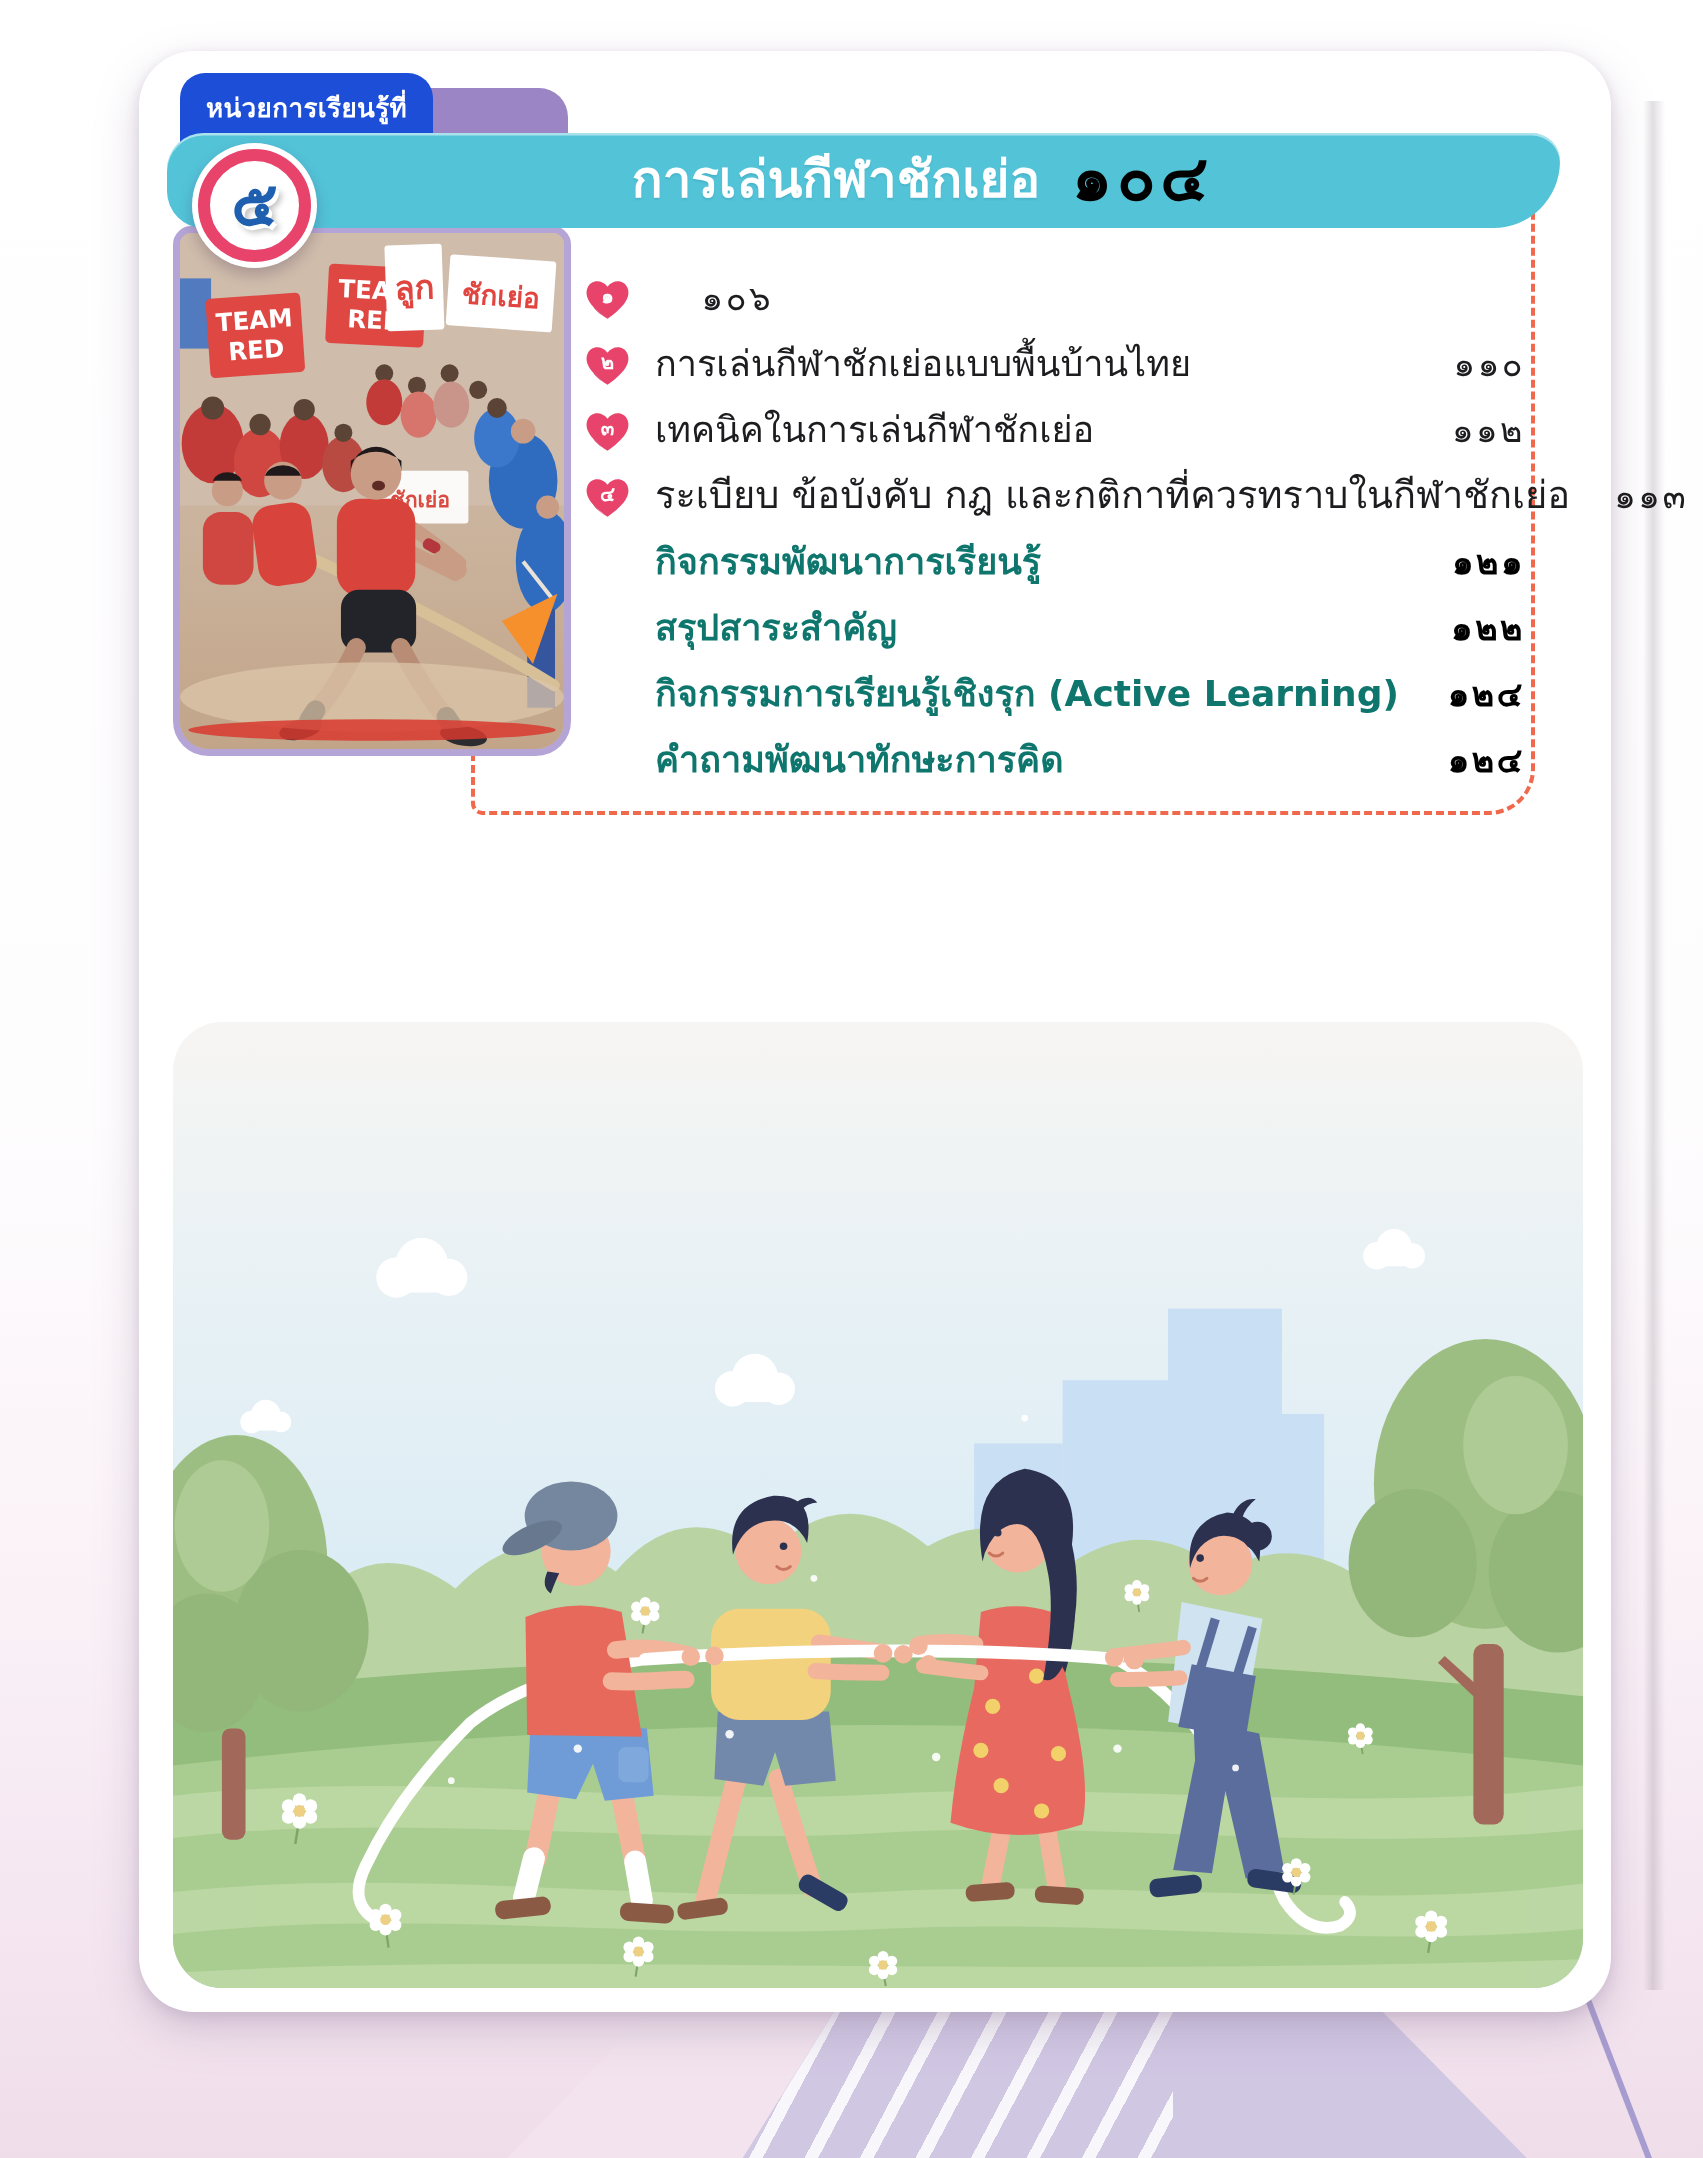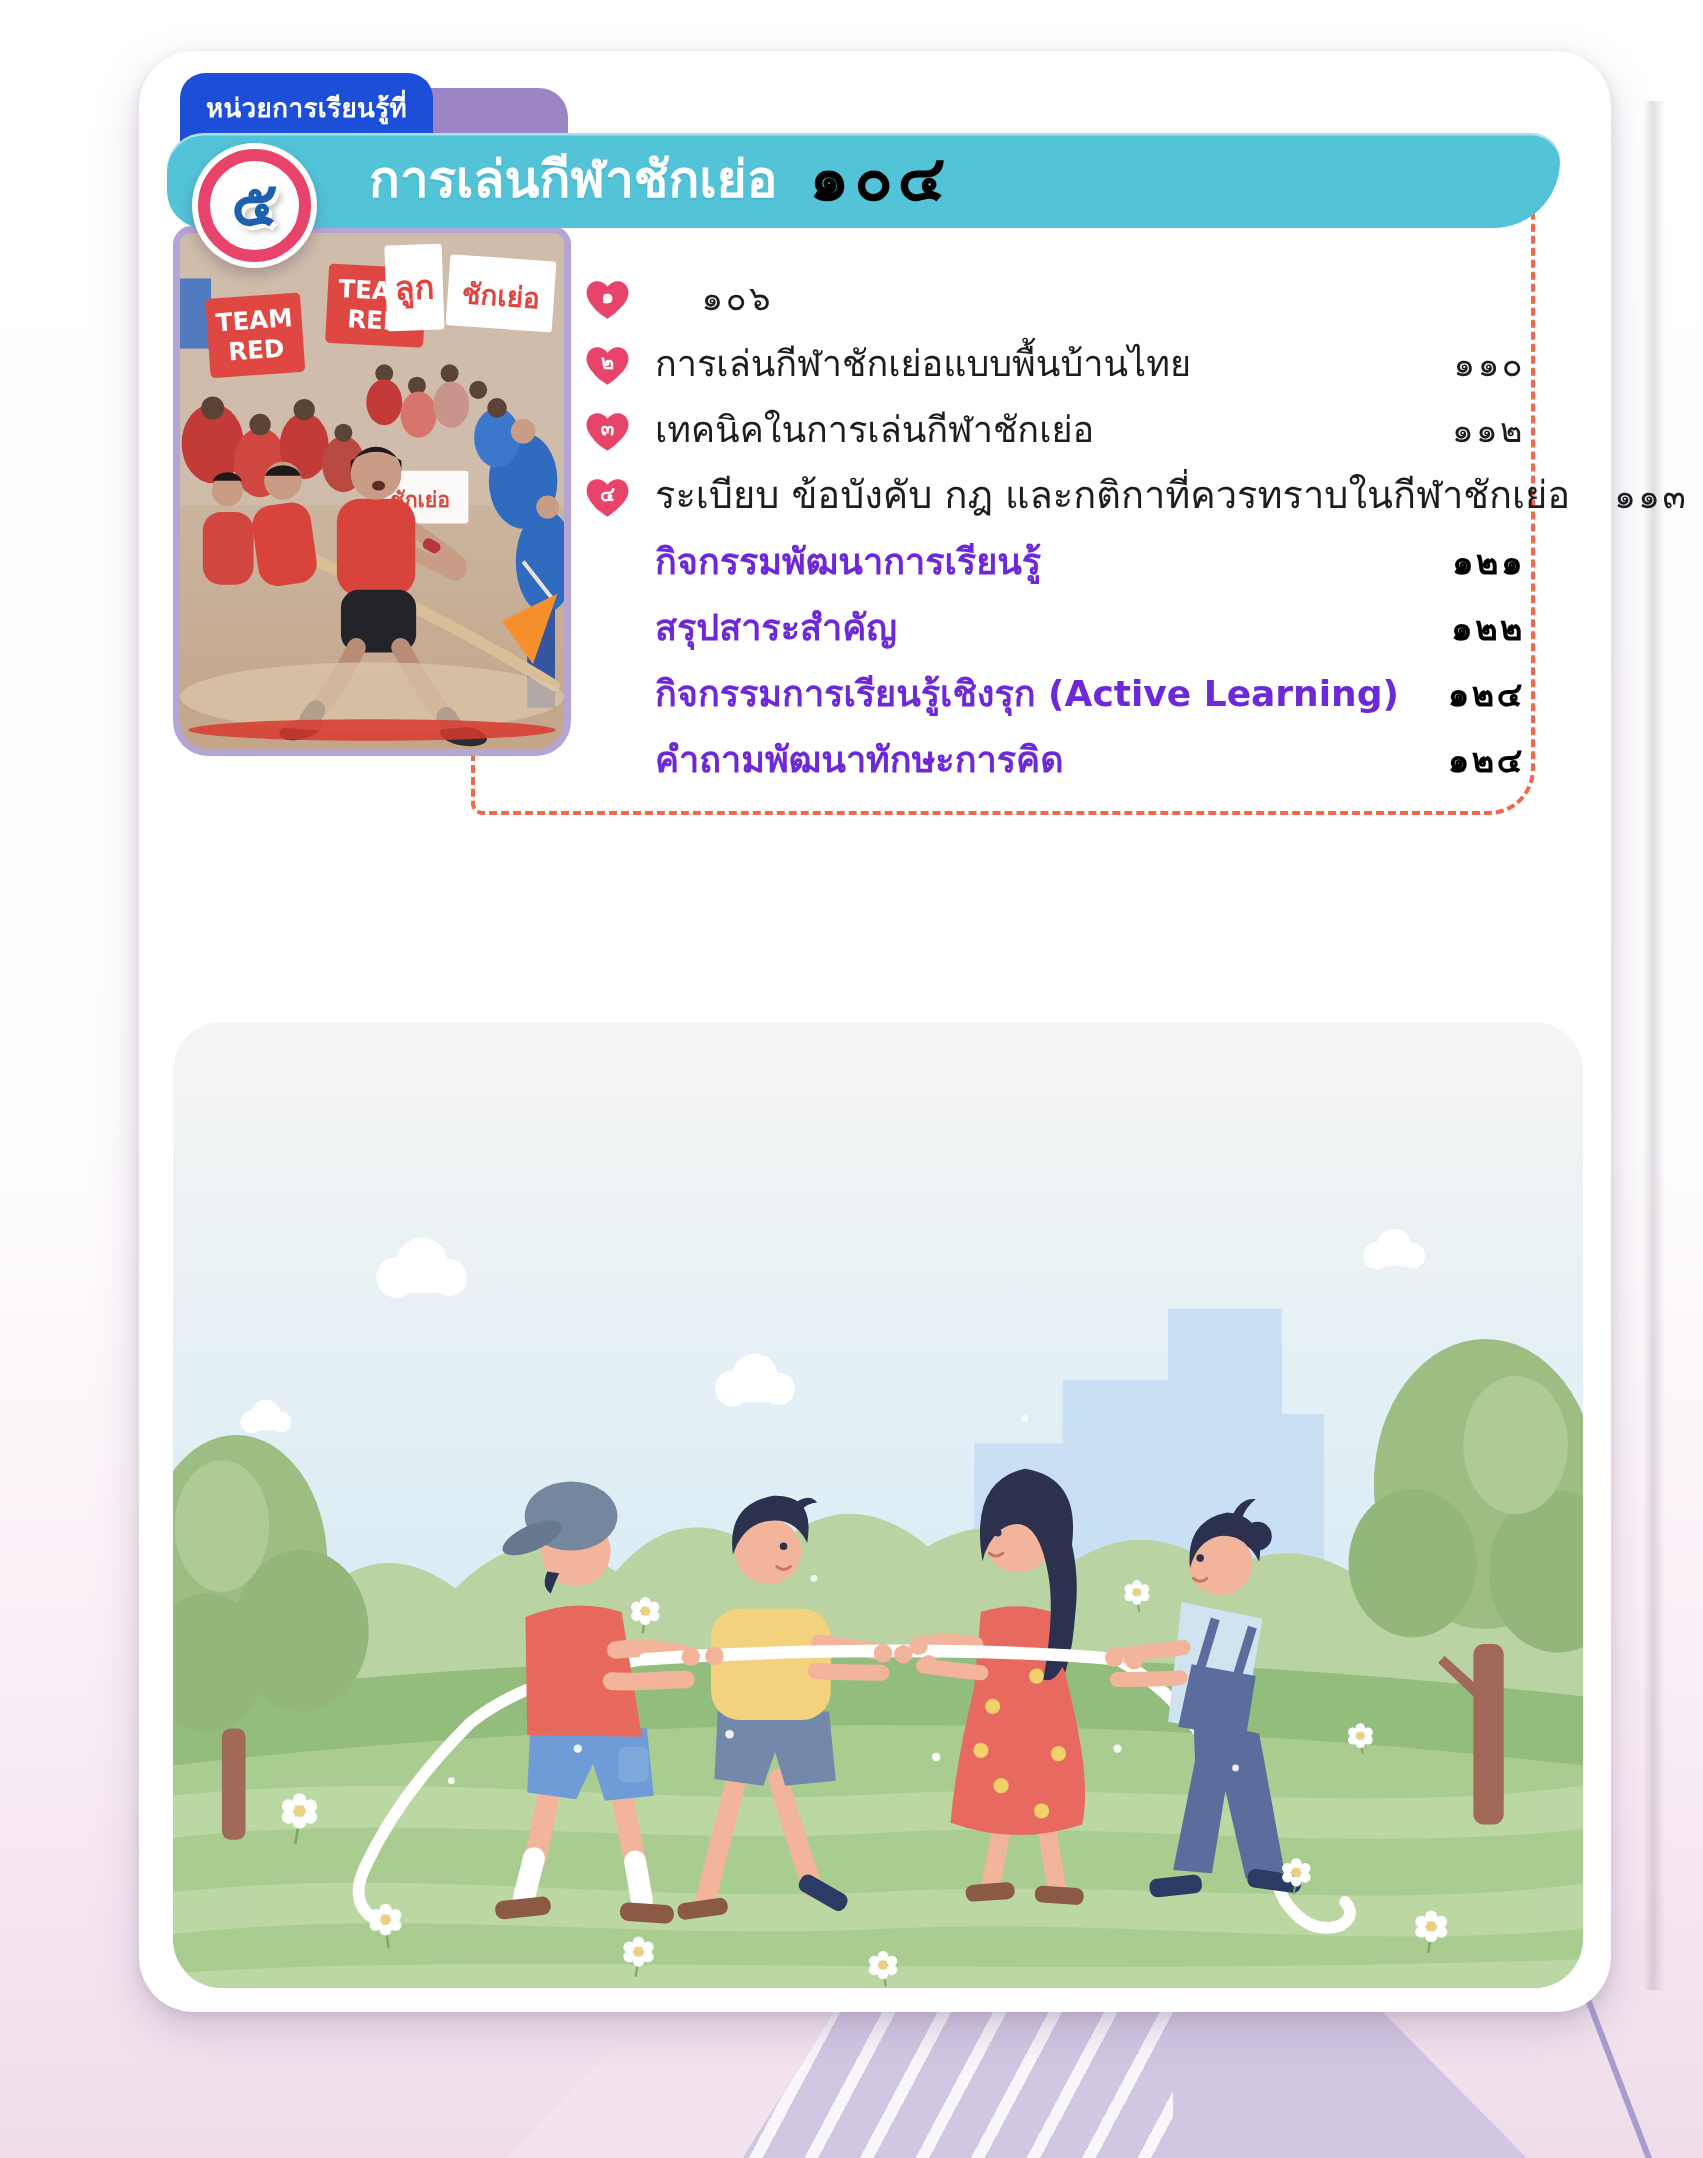--- a/index.html
+++ b/index.html
@@ -28,42 +28,42 @@
   .tab-light{left:285px;top:88px;width:283px;height:105px;background:#9b85c5;border-radius:29px;z-index:3;}
   .tab-dark{left:180px;top:73px;width:253px;height:105px;background:#1d4ed8;border-radius:25px;z-index:4;
     display:flex;justify-content:center;padding-top:13.5px;box-sizing:border-box;}
   .tab-dark span{color:#fff;font-weight:bold;font-size:26px;letter-spacing:0.4px;}
   
   .toc-frame{left:471px;top:201px;width:1064px;height:614px;border:4.2px dashed #f0694c;
     border-radius:11.8px 11.8px 46px 11.8px;box-sizing:border-box;z-index:4;background:transparent;}
   
   .header-bar{left:167px;top:133px;width:1393px;height:95px;background:#53c3d8;
     border-radius:44px 34px 80px 44px;z-index:6;display:flex;align-items:center;
-    justify-content:flex-start;box-sizing:border-box;padding:0 84px 5px 202px;
+    justify-content:center;box-sizing:border-box;padding:0 84px 5px 202px;
     box-shadow:0 2.5px 0 rgba(255,255,255,.5) inset;}
   .header-title{color:#fff;font-weight:bold;font-size:51px;text-shadow:0 1.7px 1.7px rgba(0,90,110,.12);}
   .header-page{color:#000000;font-weight:bold;font-size:63px;letter-spacing:5px;margin-left:32px;}
   
   .badge{left:192px;top:143px;width:125px;height:125px;border-radius:50%;background:#fff;z-index:7;
     display:flex;align-items:center;justify-content:center;box-shadow:0 6.7px 13.5px rgba(40,20,60,.22);}
   .badge-ring{width:113px;height:113px;border-radius:50%;border:12.6px solid #e8436b;background:#fff;
     box-sizing:border-box;display:flex;align-items:center;justify-content:center;}
   .badge-num{color:#1e5faf;font-size:61px;font-weight:bold;line-height:1;transform:translateY(-1.7px);
     text-shadow:3.4px 3.4px 0 #ffffff,5.9px 5.9px 5.9px rgba(0,0,0,.28);}
   
   .photo{left:173px;top:226px;width:398px;height:530px;border:7.6px solid #b5a5d6;
     border-radius:18.6px 18.6px 35px 35px;box-sizing:border-box;overflow:hidden;z-index:5;background:#cdb8a4;}
   .photo svg{display:block;width:100%;height:100%;}
   
   .toc{left:582px;top:265px;width:943px;z-index:6;}
   .toc-row{display:flex;align-items:center;height:66px;}
   .toc-heart{width:51px;height:48px;margin-right:22px;flex:0 0 auto;}
   .toc-label{flex:1;font-size:36px;color:#1d1d20;line-height:1.05;white-space:nowrap;}
   .toc-pagenum{flex:0 0 118px;text-align:right;font-size:34px;color:#1d1d20;letter-spacing:2.5px;}
-  .toc-row.activity .toc-label{margin-left:73px;color:#6d28d9;font-weight:bold;}
+  .toc-row.activity .toc-label{margin-left:73px;color:#0f766e;font-weight:bold;}
   .toc-row.activity .toc-pagenum{color:#000000;font-weight:bold;}
   
   .illustration{left:173px;top:1022px;width:1410px;height:966px;border-radius:49px;overflow:hidden;z-index:5;}
   .illustration svg{display:block;width:100%;height:100%;}
 </style>
 </head>
 <body>
 
 <div class="abs deco-wedge"></div>
 <div class="abs deco-band"></div>

